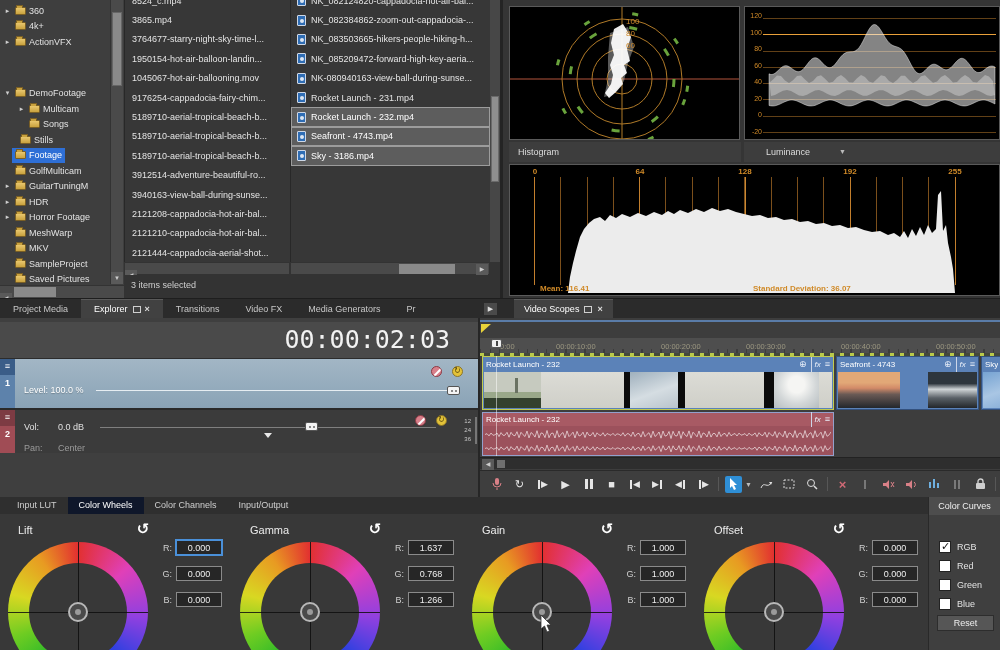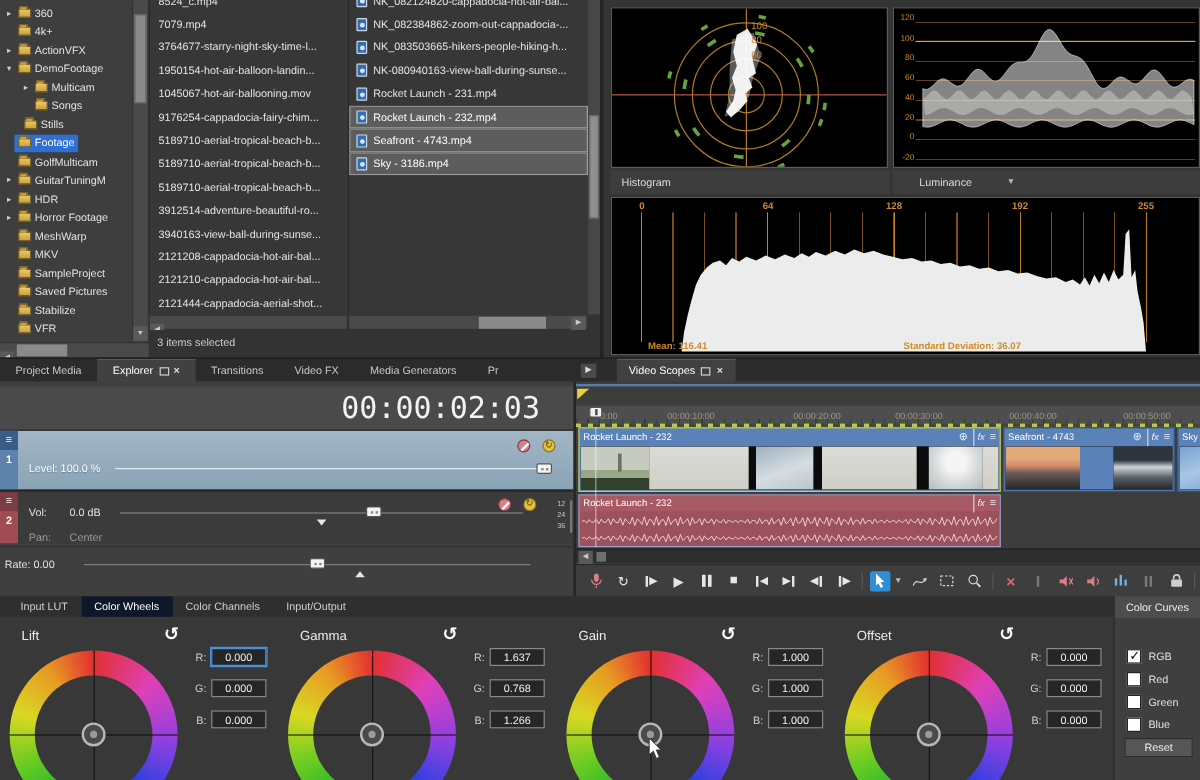--- a/index.html
+++ b/index.html
@@ -220,21 +220,21 @@
         </div>
 
         <div class="trow" style="padding-left: 3px;">
           <span class="arr arr-r"></span>
           <span class="tcell">
             <span class="fold"></span>
             <span>ActionVFX</span>
           </span>
         </div>
 
-        <div class="trow" style="padding-left: 3px;">
+        <div class="trow" style="padding-left: 3px; margin-top: 36px;">
           <span class="arr arr-d"></span>
           <span class="tcell">
             <span class="fold"></span>
             <span>DemoFootage</span>
           </span>
         </div>
 
         <div class="trow" style="padding-left: 17px; align-items: center;">
           <span class="arr arr-r"></span>
           <span class="tcell">
@@ -358,21 +358,21 @@
   </div>
 
   <div class="abs" id="files1">
     <div id="files1-list">
 
         <div class="frow">
           <span>8524_c.mp4</span>
         </div>
 
         <div class="frow">
-          <span>7079.mp4</span>
+          <span>3865.mp4</span>
         </div>
 
         <div class="frow">
           <span>3764677-starry-night-sky-time-l...</span>
         </div>
 
         <div class="frow">
           <span>1950154-hot-air-balloon-landin...</span>
         </div>
 
@@ -433,20 +433,24 @@
         <div class="f2row">
           <span class="ficon"></span>
           <span>NK_082384862-zoom-out-cappadocia-...</span>
         </div>
 
         <div class="f2row">
           <span class="ficon"></span>
           <span>NK_083503665-hikers-people-hiking-h...</span>
         </div>
 
+        <div class="f2row">
+          <span class="ficon"></span>
+          <span>NK_085209472-forward-high-key-aeria...</span>
+        </div>
 
         <div class="f2row">
           <span class="ficon"></span>
           <span>NK-080940163-view-ball-during-sunse...</span>
         </div>
 
         <div class="f2row">
           <span class="ficon"></span>
           <span>Rocket Launch - 231.mp4</span>
         </div>
@@ -608,26 +612,20 @@
       <span class="mlbl dim" style="left:58px;top:33px;">Center</span>
       <span class="mute-ic" style="right:52px;top:5px;"></span>
       <span class="solo-ic" style="right:31px;top:5px;"></span>
       <div id="db-scale">
 
       <span>12</span>
           <span>24</span>
           <span>36</span>
         </div>
     </div>
-    <div id="rate-row">
-      <span class="mlbl" style="left:4px;top:9px;">Rate: 0.00</span>
-      <div id="rate-line"></div>
-      <div class="handle" style="left:258px;top:9px;"></div>
-      <div id="rate-mark"></div>
-    </div>
   </div>
 
   <div class="abs" id="tl">
     <div id="tl-blue"></div>
     <div id="tl-marker"></div>
     <div id="ruler">
       <div>
 
       <span class="rlabel">0:00</span>
           <span class="rlabel">00:00:10:00</span>

